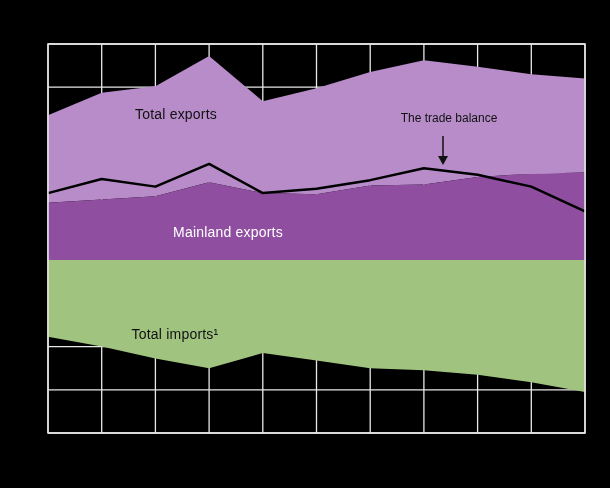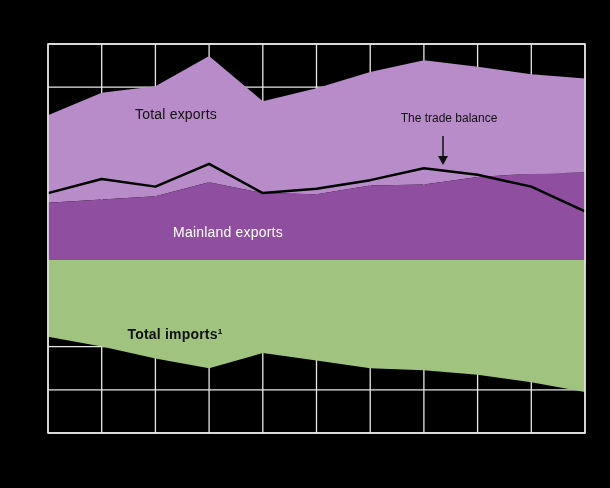--- a/index.html
+++ b/index.html
@@ -65,18 +65,18 @@
       <polyline points="48,193.11666666666667 101.7,179.06944444444443 155.4,186.63333333333333 209.1,163.94166666666666 262.8,193.11666666666667 316.5,188.79444444444445 370.2,180.14999999999998 423.9,168.26388888888889 477.6,174.74722222222223 531.3,186.63333333333333 585,211.48611111111111" fill="none" stroke="#000000" stroke-width="2.5" stroke-linejoin="round"></polyline>
       <rect x="48" y="44" width="537" height="389" fill="none" stroke="#e8e8e8" stroke-width="1.5"></rect>
       <line x1="443" y1="136" x2="443" y2="157" stroke="#111" stroke-width="1.5"></line>
       <polygon points="438,156 448,156 443,165" fill="#111"></polygon>
     </svg>
 
   <div class="area-label" style="left:176px;top:114px;">Total exports</div>
 
   <div class="area-label light" style="left:188px;top:232px;margin-left:40px;">Mainland exports</div>
 
-  <div class="area-label" style="left:175px;top:334px;font-weight:bold;">Total imports¹</div>
+  <div class="area-label" style="left:175px;top:334px;">Total imports¹</div>
 
   <div id="annotation">
     <div>The trade balance</div>
   </div>
 </div>
 
 </body></html>

